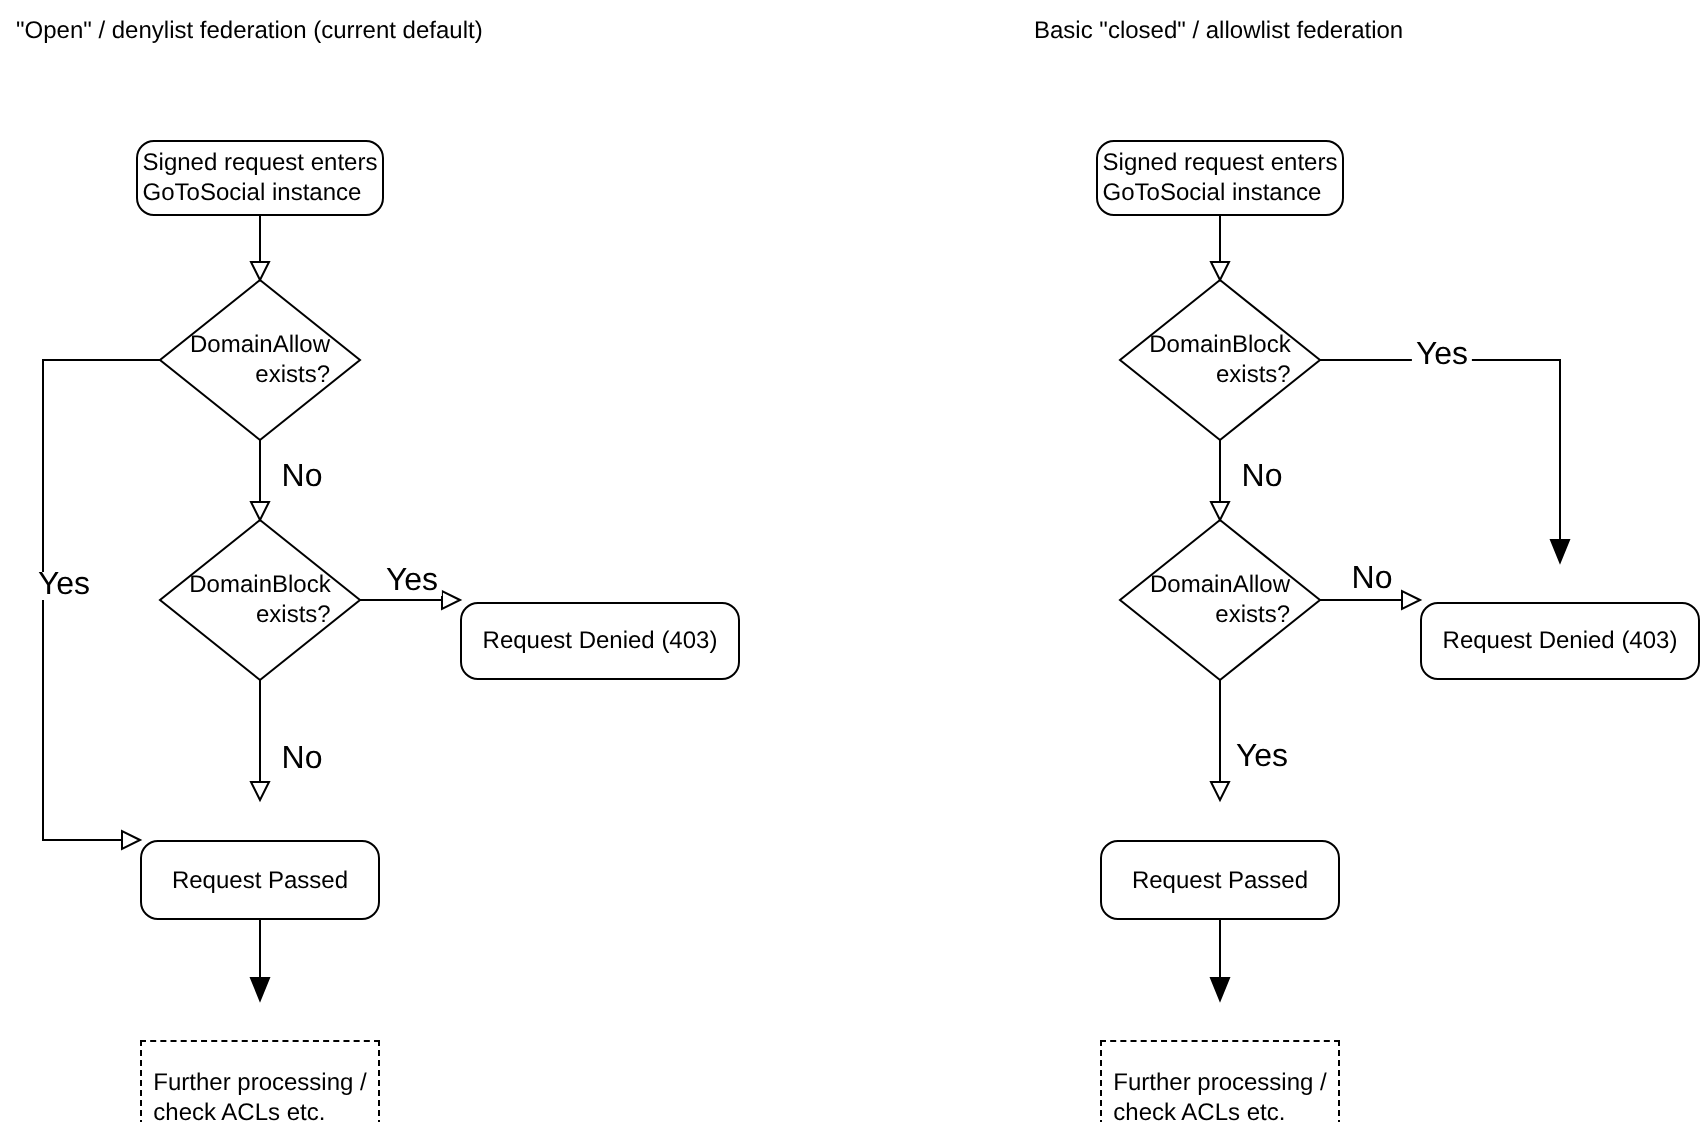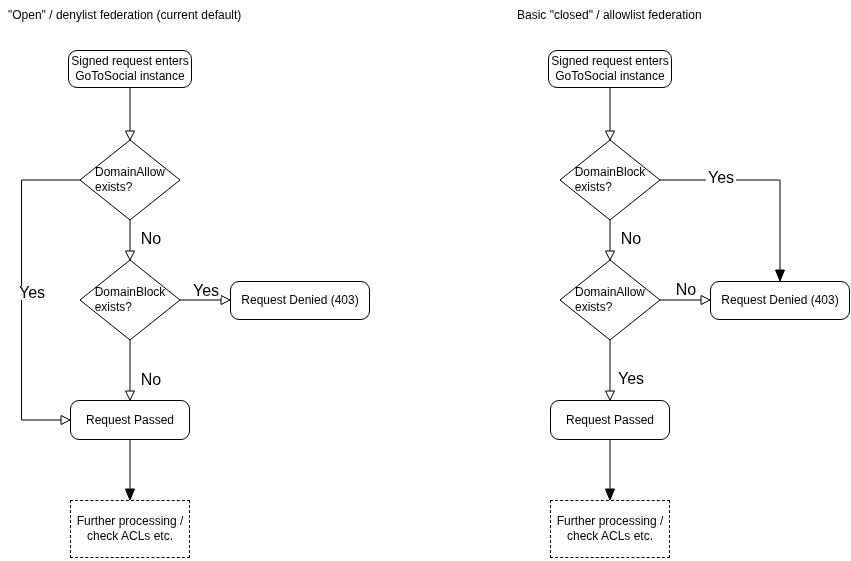--- a/index.html
+++ b/index.html
@@ -14,29 +14,29 @@
   .edge{stroke:var(--stroke);stroke-width:1;fill:none;}
   .diamond{fill:var(--node-fill);stroke:var(--stroke);stroke-width:1;}
   .arrow-open{fill:var(--node-fill);stroke:var(--stroke);stroke-width:1;}
   .arrow-filled{fill:var(--stroke);stroke:var(--stroke);stroke-width:1;}
   .title{
     position:absolute;font-size:12px;line-height:14px;color:var(--text);
     white-space:nowrap;
   }
   .node{
     position:absolute;box-sizing:border-box;display:flex;align-items:center;
-    justify-content:center;text-align:center;font-size:12px;line-height:15px;
+    justify-content:center;text-align:left;font-size:12px;line-height:15px;
     color:var(--text);background:var(--node-fill);
-    border:1px solid var(--stroke);white-space:pre-line;
+    border:1px solid var(--stroke);white-space:pre-line;margin-top:20px;
   }
   .rounded{border-radius:9px;}
   .dashed{border-style:dashed;}
   .diamond-label{
     position:absolute;display:flex;align-items:center;justify-content:center;
-    text-align:left;font-size:12px;line-height:15px;color:var(--text);
+    text-align:right;font-size:12px;line-height:15px;color:var(--text);
     white-space:pre-line;pointer-events:none;
   }
   .edge-label{
     position:absolute;transform:translate(-50%,-50%);font-size:16px;
     line-height:14px;color:var(--text);background:var(--node-fill);
     padding:0 2px;white-space:nowrap;
   }
 </style>
 </head>
 <body>

